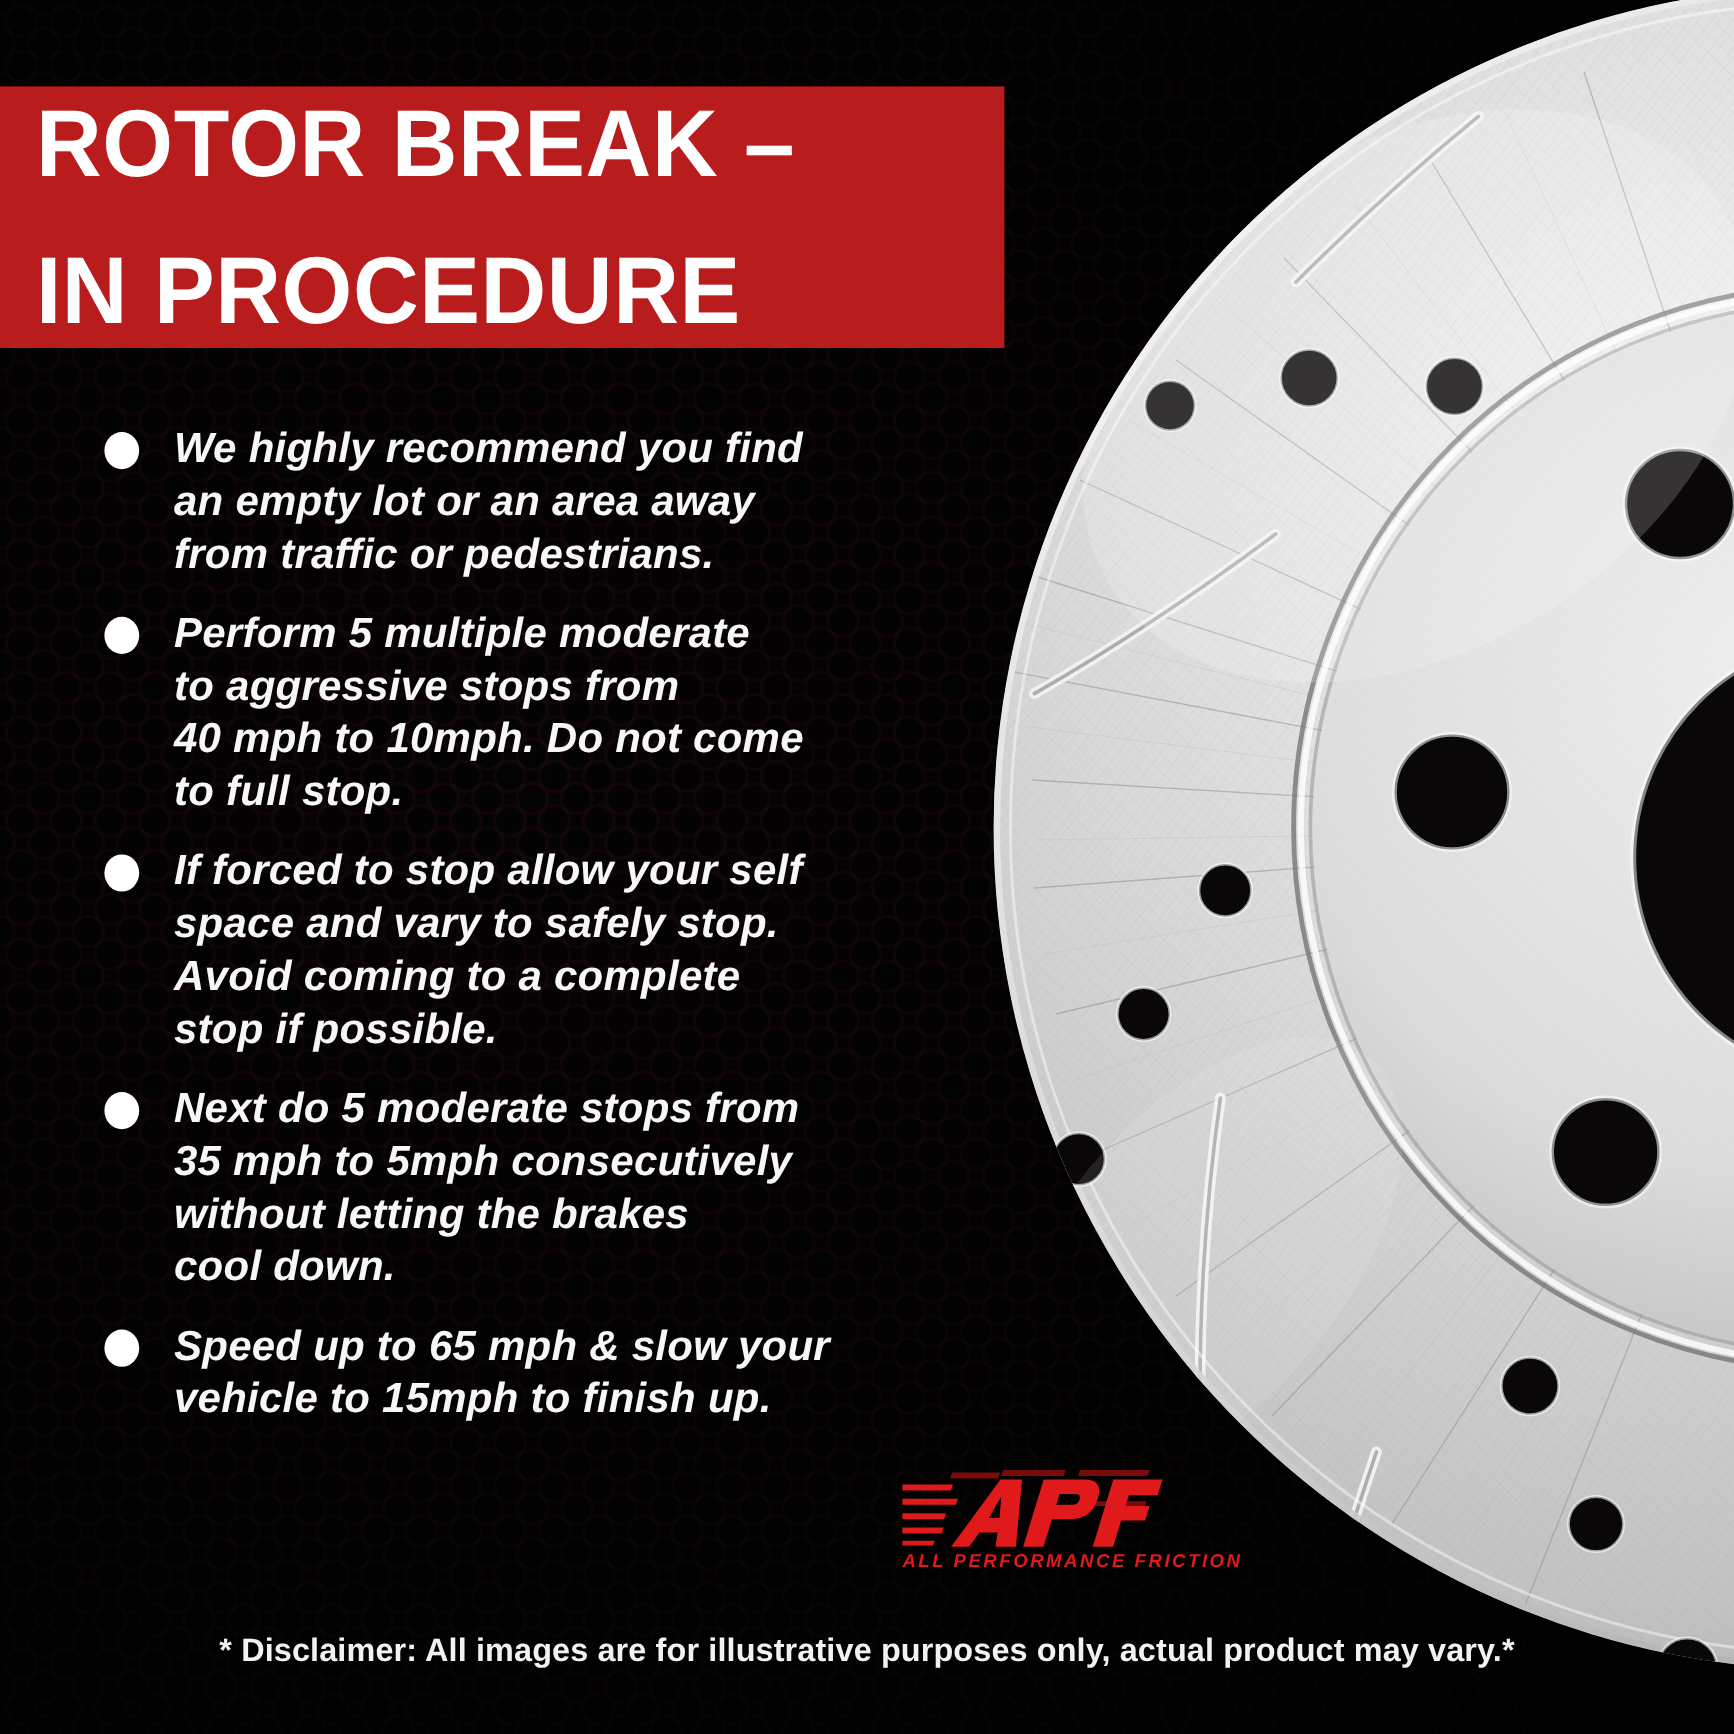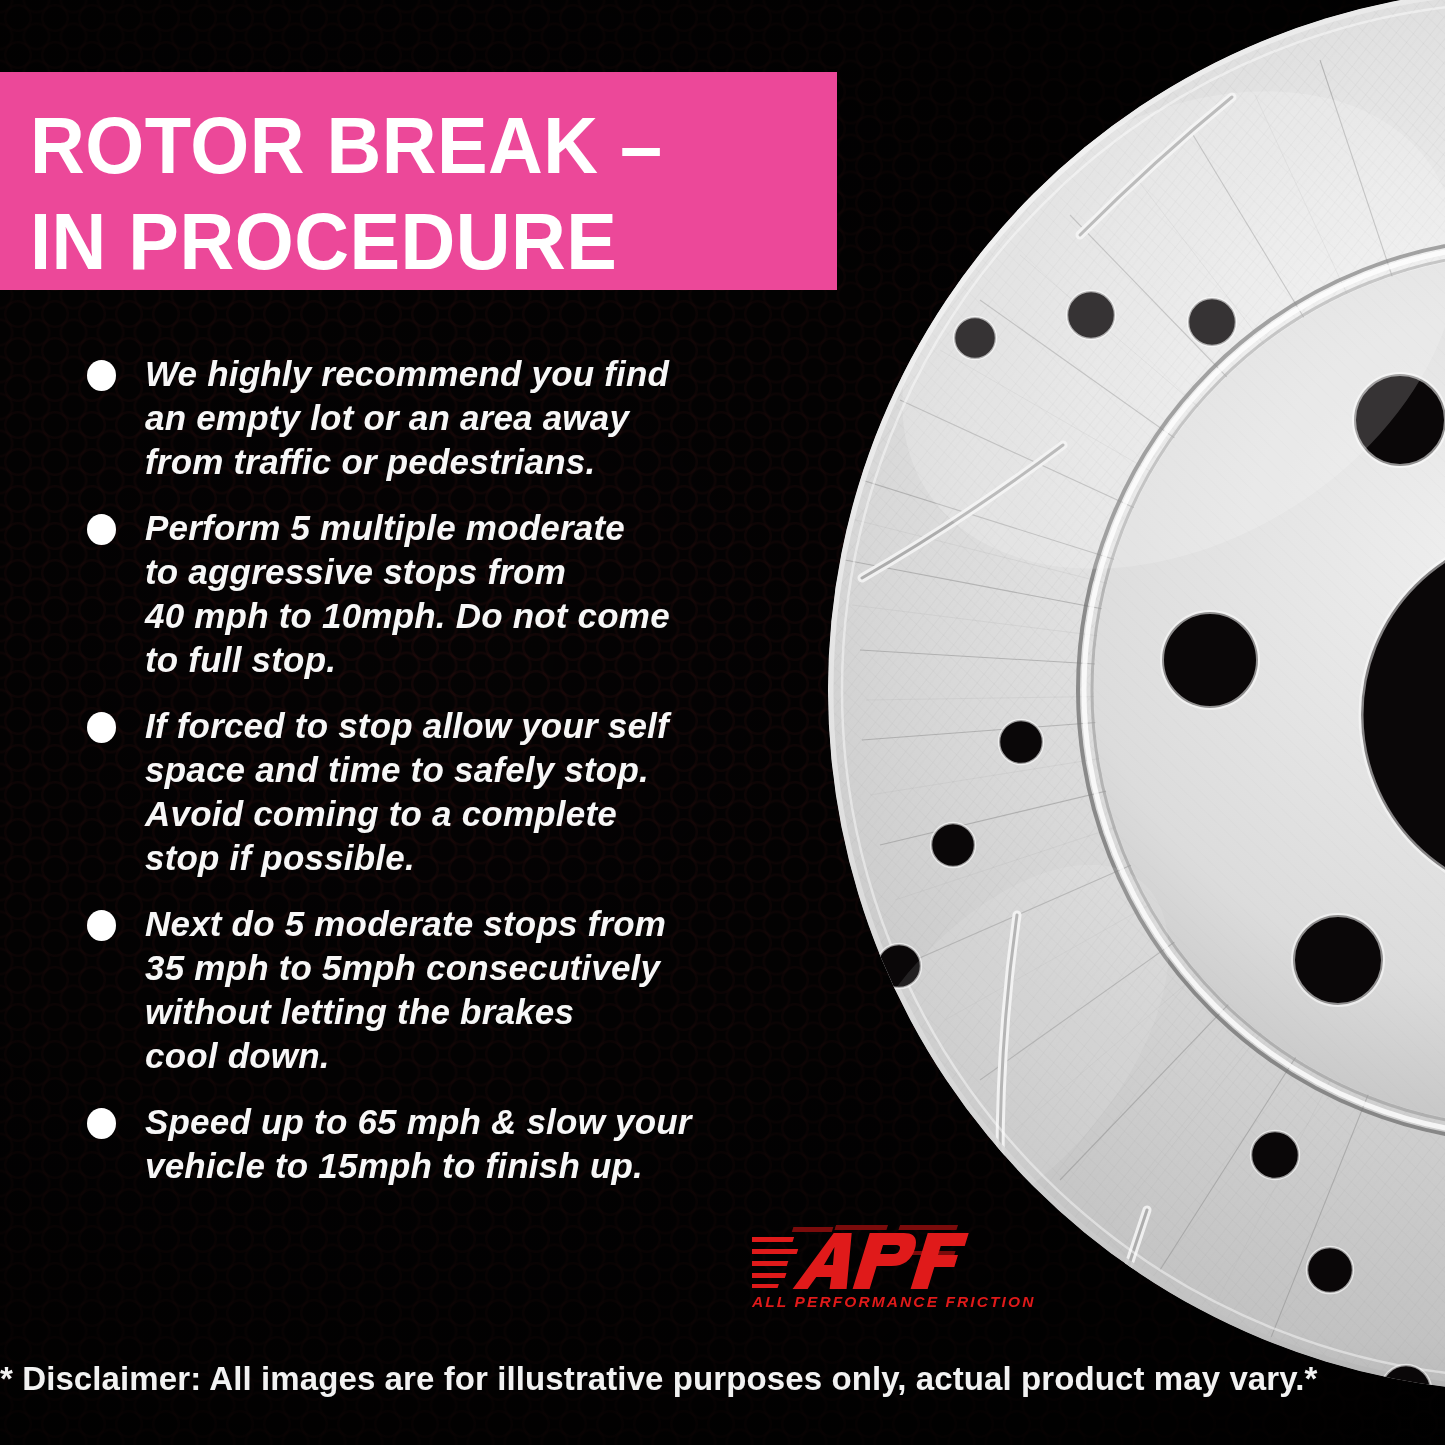--- a/index.html
+++ b/index.html
@@ -44,25 +44,25 @@
   }
   .rotor-wrap svg { display: block; width: 1445px; height: 1445px; }
 
   
   .title-banner {
     position: absolute;
     left: 0;
     top: 72px;
     width: 837px;
     height: 218px;
-    background: #ec4899;
+    background: #b91c1c;
     z-index: 5;
     display: flex;
     flex-direction: column;
-    justify-content: flex-end;
+    justify-content: space-between;
     padding-left: 30px;
     box-sizing: border-box;
   }
   .title-line {
     color: #ffffff;
     font-family: "Liberation Sans Narrow", "Liberation Sans", sans-serif;
     font-weight: bold;
     font-size: 79px;
     line-height: 96px;
     letter-spacing: 0.5px;
@@ -133,25 +133,25 @@
     margin-top: -4px;
     white-space: nowrap;
   }
 
   
   .disclaimer {
     position: absolute;
     left: 0;
     top: 1360px;
     width: 1445px;
-    text-align: left;
+    text-align: center;
     color: #f2f2f2;
     font-family: "Liberation Sans Narrow", "Liberation Sans", sans-serif;
     font-weight: bold;
-    font-size: 33px;
+    font-size: 27px;
     letter-spacing: 0.1px;
     z-index: 6;
     white-space: nowrap;
   }
 </style>
 </head>
 <body>
 
 <div id="canvas">
 
@@ -313,21 +313,21 @@
     <div class="bullet-item">
       <span class="bullet-dot"></span>
       <span class="bullet-text">Perform 5 multiple moderate
 to aggressive stops from
 40 mph to 10mph. Do not come
 to full stop.</span>
     </div>
     <div class="bullet-item">
       <span class="bullet-dot"></span>
       <span class="bullet-text">If forced to stop allow your self
-space and time to safely stop.
+space and vary to safely stop.
 Avoid coming to a complete
 stop if possible.</span>
     </div>
     <div class="bullet-item">
       <span class="bullet-dot"></span>
       <span class="bullet-text">Next  do 5 moderate stops from
 35 mph to 5mph consecutively
 without letting the brakes
 cool down.</span>
     </div>

